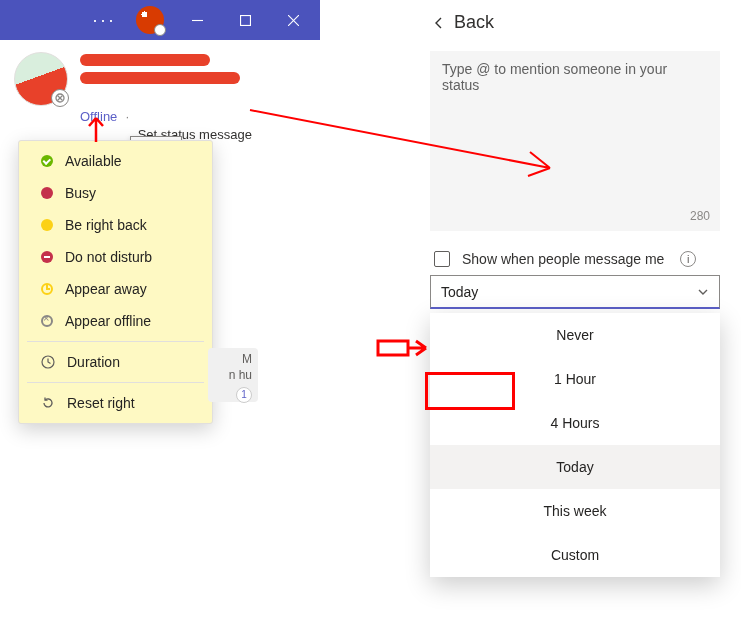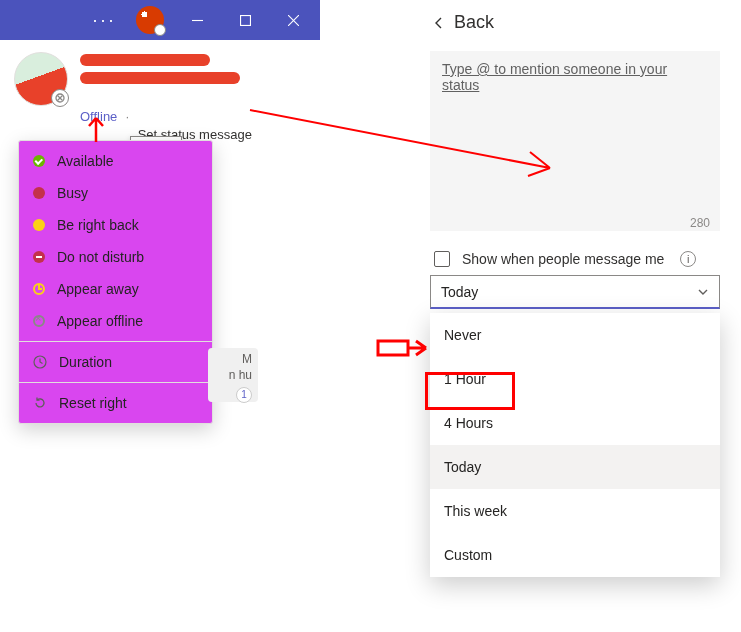--- a/index.html
+++ b/index.html
@@ -55,23 +55,23 @@
   .status-line .offline { color:#5b5fc7;}
   .status-line .sep { color:#8a8886;}
   .status-line .msglink { color:#323130; cursor:pointer;margin-top:37px;}
   .tooltip {
     position:absolute; left:130px; top:136px; font-size:12px;
     background:#fff; border:1px solid #8a8886; padding:3px 8px; color:#323130;
     box-shadow:0 2px 6px rgba(0,0,0,0.15);
   }
   .dropdown {
     position:absolute; left:18px; top:140px; width:195px;
-    background:#d946ef; border:1px solid #e1dfdd; border-radius:3px;
+    background:#fef9c3; border:1px solid #e1dfdd; border-radius:3px;
     box-shadow: 0 6px 20px rgba(0,0,0,0.18);
-    padding:4px 0;
+    padding:4px 8px;
   }
   .dd-item { display:flex; align-items:center; gap:12px; padding:8px 14px; cursor:pointer; color:#252423;}
   .dd-divider { height:1px; background:#e1dfdd; margin:4px 0;}
   .dot{ width:12px;height:12px;border-radius:50%; display:inline-flex; align-items:center; justify-content:center;}
   .dot.green{ background:#6bb700;}
   .dot.green::after{content:""; width:5px;height:3px;border-left:2px solid #fff;border-bottom:2px solid #fff; transform:rotate(-45deg) translate(0px,-1px);}
   .dot.red{ background:#c4314b;}
   .dot.dnd{ background:#c4314b;}
   .dot.dnd::after{content:""; width:6px;height:2px;background:#fff;}
   .dot.yellow{ background:#fcd116;}
@@ -85,37 +85,37 @@
     position:absolute; left:208px; top:348px; width:50px; height:54px;
     background:#f0f0f0; border-radius:4px; color:#605e5c; font-size:12px;
     padding:4px 6px; text-align:right; line-height:1.3;
   }
   .chatbg .bub{ display:inline-block; margin-top:4px; background:#fff; border:1px solid #ccc; border-radius:50%; width:16px;height:16px; font-size:10px; line-height:14px; text-align:center; color:#5b5fc7;}
   
   .right-panel{ position:absolute; left:430px; top:6px; width:300px;}
   .back-row{ display:flex; align-items:center; gap:10px; color:#323130; font-size:18px; padding:6px 4px 18px 4px; cursor:pointer;}
   .status-box{
     background:#f5f5f5; width:290px; height:180px; position:relative;
-    padding:10px 12px; color:#616161;text-decoration:underline;
-  }
-  .status-box .count{ position:absolute; bottom:1px; right:10px; font-size:12px; color:#8a8886;}
+    padding:10px 12px; color:#616161;
+  }
+  .status-box .count{ position:absolute; bottom:8px; right:10px; font-size:12px; color:#8a8886;}
   .check-row{ display:flex; align-items:flex-start; gap:12px; padding:20px 4px 8px 4px; color:#323130;}
   .checkbox{ width:16px;height:16px; border:1px solid #605e5c; border-radius:2px;}
   .info-ic{ width:16px;height:16px;border:1px solid #8a8886;border-radius:50%; font-size:11px; display:flex;align-items:center;justify-content:center; color:#605e5c; margin-left:4px;}
   .clear-label{ font-size:12px; color:#605e5c; padding:18px 4px 6px 4px;}
   .select{
     width:290px; height:34px; border:1px solid #8a8886; border-bottom:2px solid #5b5fc7;
     display:flex; align-items:center; justify-content:space-between;
     padding:0 10px; cursor:pointer; background:#fff;
   }
   .opts{
     width:290px; background:#fff; box-shadow:0 8px 24px rgba(0,0,0,0.2);
     margin-top:4px;
   }
-  .opt{ padding:14px 14px; cursor:pointer;}
+  .opt{ padding:14px 14px; cursor:pointer;text-align:center;}
   .opt.sel{ background:#f3f2f1;}
   
   .anno{ position:absolute; pointer-events:none; }
   .anno svg{ overflow:visible; }
   .red-box{ position:absolute; border:3px solid #f00; }
 </style>
 </head>
 <body>
 
 <div class="titlebar">

